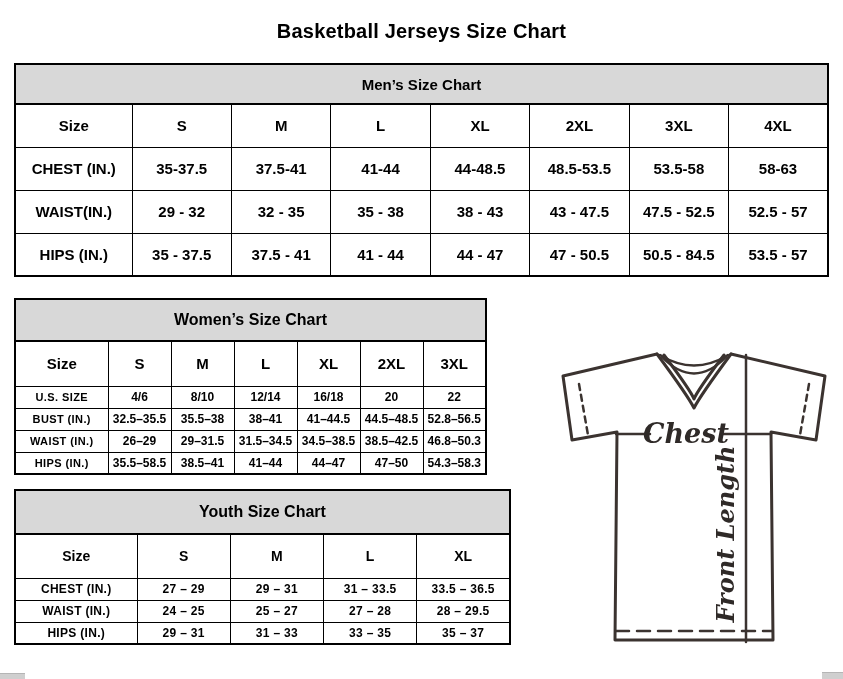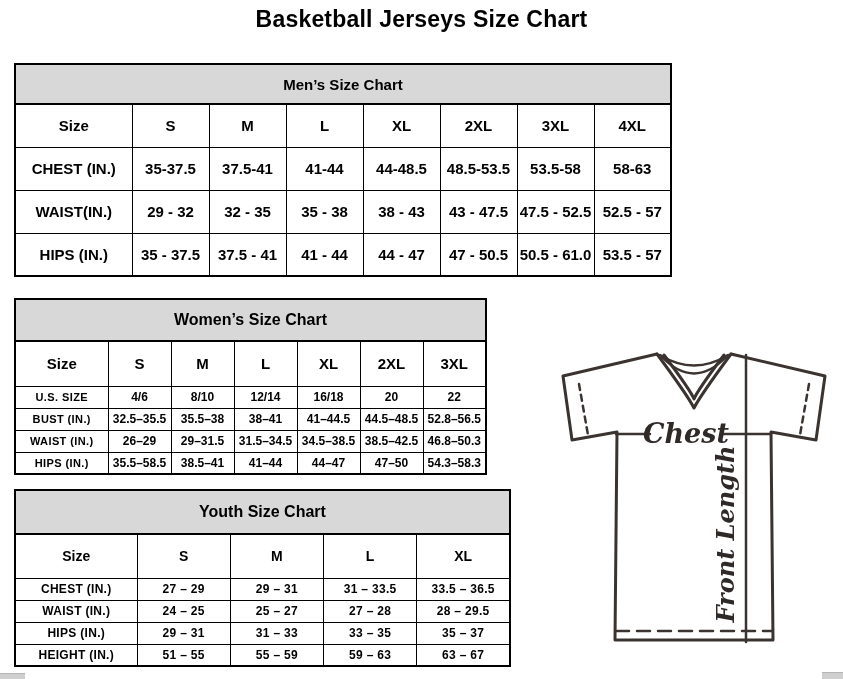--- a/index.html
+++ b/index.html
@@ -2,32 +2,32 @@
 <html><head>
 <meta charset="utf-8">
 <style>
   html,body{margin:0;padding:0;}
   body{
     width:843px;height:679px;position:relative;background:#ffffff;
     font-family:"Liberation Sans",sans-serif;color:#000;
     -webkit-font-smoothing:antialiased;overflow:hidden;
   }
   .page-title{
-    position:absolute;top:6px;left:0;width:100%;text-align:center;
-    font-size:23px;font-weight:bold;letter-spacing:0.2px;
+    position:absolute;top:20px;left:0;width:100%;text-align:center;
+    font-size:20px;font-weight:bold;letter-spacing:0.2px;
   }
   table{
     position:absolute;border-collapse:collapse;table-layout:fixed;
     background:#fff;border:2px solid #000;
   }
   th,td{border:1px solid #000;text-align:center;vertical-align:middle;
     padding:0;font-weight:bold;overflow:hidden;white-space:nowrap;}
   .band th{background:#d8d8d8;font-size:17px;border:2px solid #000;}
   
-  .men{left:14px;top:63px;width:658px;border-radius:6px;}
+  .men{left:14px;top:63px;width:815px;border-radius:6px;}
   .men tr.band{height:40px;}
   .men tr.sizerow{height:43px;}
   .men tr.datarow{height:43px;}
   .men th,.men td{font-size:15px;}
   
   .women{left:14px;top:298px;width:473px;}
   .women tr.band{height:42px;}
   .women .band th{font-size:16px;}
   .women tr.sizerow{height:45px;}
   .women tr.sizerow th{font-size:15px;}
@@ -104,21 +104,21 @@
     <td>47.5 - 52.5</td>
     <td>52.5 - 57</td>
   </tr>
   <tr class="datarow">
     <td class="rowlabel">HIPS (IN.)</td>
     <td>35 - 37.5</td>
     <td>37.5 - 41</td>
     <td>41 - 44</td>
     <td>44 - 47</td>
     <td>47 - 50.5</td>
-    <td>50.5 - 61.0</td>
+    <td>50.5 - 84.5</td>
     <td>53.5 - 57</td>
   </tr>
 </tbody>
   </table>
 
 <table class="women">
   <colgroup>
       <col style="width:93px">
       <col>
       <col>
@@ -212,27 +212,20 @@
     <td>27 – 28</td>
     <td>28 – 29.5</td>
   </tr>
   <tr class="datarow">
     <td class="rowlabel">HIPS (IN.)</td>
     <td>29 – 31</td>
     <td>31 – 33</td>
     <td>33 – 35</td>
     <td>35 – 37</td>
   </tr>
-  <tr class="datarow">
-    <td class="rowlabel">HEIGHT (IN.)</td>
-    <td>51 – 55</td>
-    <td>55 – 59</td>
-    <td>59 – 63</td>
-    <td>63 – 67</td>
-  </tr>
 </tbody>
   </table>
 
 <div class="jersey-wrap">
   <svg width="285" height="320" viewBox="0 0 285 320" xmlns="http://www.w3.org/2000/svg">
     <g fill="none" stroke="#3b3330" stroke-width="3" stroke-linejoin="round" stroke-linecap="round">
 
       <path d="M 99,10 L 5,32 L 14,96 L 59,88 L 57,296 L 215,296 L 213,88 L 258,96 L 267,32 L 173,10"></path>
 
       <path d="M 99,10 Q 130,52 136,64 Q 142,52 173,10"></path>

